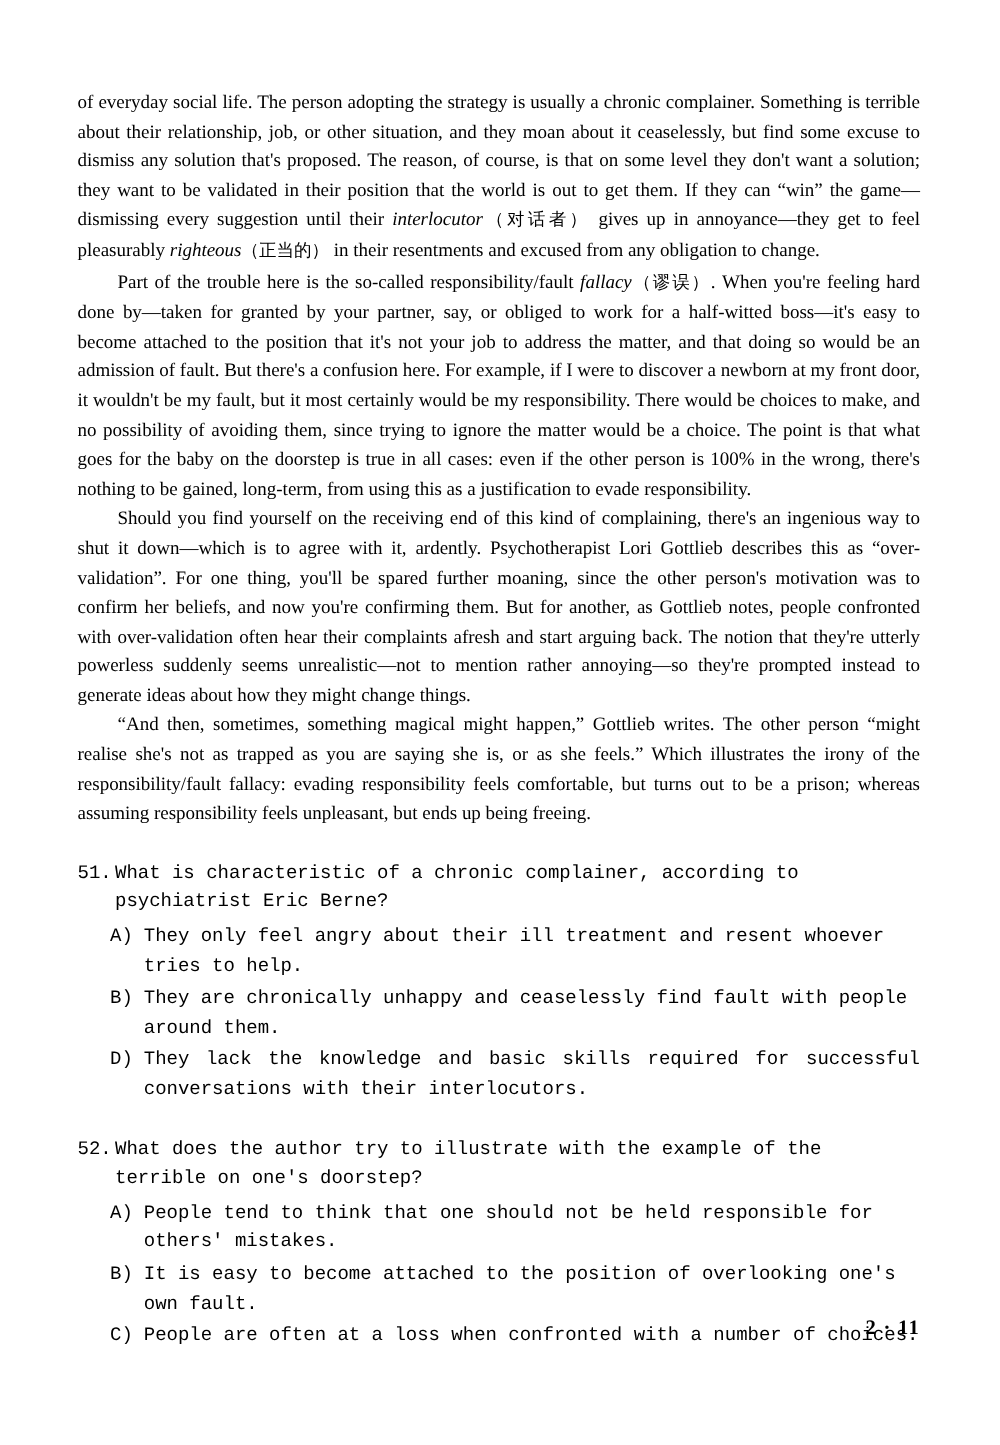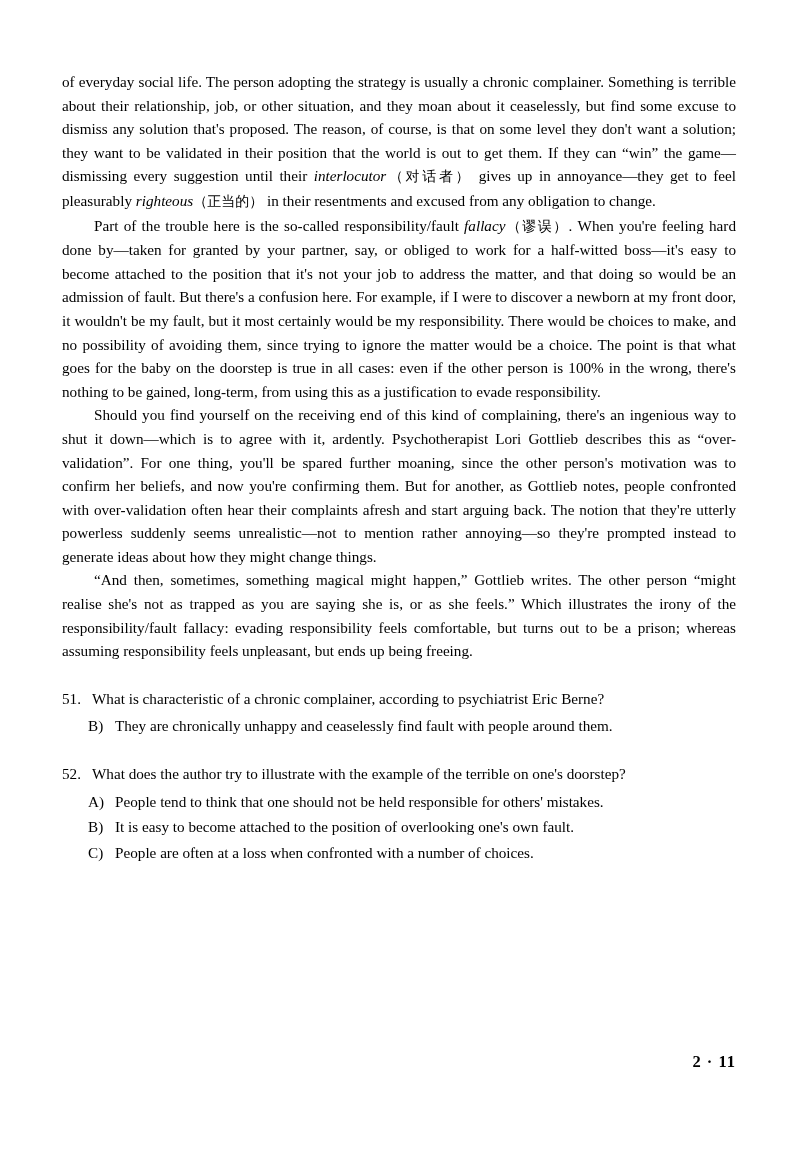--- a/index.html
+++ b/index.html
@@ -58,20 +58,21 @@
     font-style: normal;
     font-size: 14px;
   }
 
   
   .questions {
     margin-top: 24px;
   }
   .qblock {
     margin-bottom: 24px;
+    font-family: Liberation Mono, monospace;
   }
   .qblock:last-child {
     margin-bottom: 0;
   }
   .qstem {
     font-size: 15.2px;
     line-height: 23.6px;
     padding-left: 30px;
     text-indent: -30px;
     margin: 0 0 4px 0;
@@ -121,21 +122,23 @@
     <div id="passage-body">
         <p class="para"><span>of everyday social life. The person adopting the strategy is usually a chronic complainer. Something is terrible about their relationship, job, or other situation, and they moan about it ceaselessly, but find some excuse to dismiss any solution that's proposed. The reason, of course, is that on some level they don't want a solution; they want to be validated in their position that the world is out to get them. If they can “win” the game—dismissing every suggestion until their </span><span class="it">interlocutor</span><span class="cn">（对话者）</span><span> gives up in annoyance—they get to feel pleasurably </span><span class="it">righteous</span><span class="cn">（正当的）</span><span> in their resentments and excused from any obligation to change.</span></p>
         <p class="para indent"><span>Part of the trouble here is the so-called responsibility/fault </span><span class="it">fallacy</span><span class="cn">（谬误）</span><span>. When you're feeling hard done by—taken for granted by your partner, say, or obliged to work for a half-witted boss—it's easy to become attached to the position that it's not your job to address the matter, and that doing so would be an admission of fault. But there's a confusion here. For example, if I were to discover a newborn at my front door, it wouldn't be my fault, but it most certainly would be my responsibility. There would be choices to make, and no possibility of avoiding them, since trying to ignore the matter would be a choice. The point is that what goes for the baby on the doorstep is true in all cases: even if the other person is 100% in the wrong, there's nothing to be gained, long-term, from using this as a justification to evade responsibility.</span></p>
         <p class="para indent"><span>Should you find yourself on the receiving end of this kind of complaining, there's an ingenious way to shut it down—which is to agree with it, ardently. Psychotherapist Lori Gottlieb describes this as “over-validation”. For one thing, you'll be spared further moaning, since the other person's motivation was to confirm her beliefs, and now you're confirming them. But for another, as Gottlieb notes, people confronted with over-validation often hear their complaints afresh and start arguing back. The notion that they're utterly powerless suddenly seems unrealistic—not to mention rather annoying—so they're prompted instead to generate ideas about how they might change things.</span></p>
         <p class="para indent"><span>“And then, sometimes, something magical might happen,” Gottlieb writes. The other person “might realise she's not as trapped as you are saying she is, or as she feels.” Which illustrates the irony of the responsibility/fault fallacy: evading responsibility feels comfortable, but turns out to be a prison; whereas assuming responsibility feels unpleasant, but ends up being freeing.</span></p>
       </div>
 
     <div class="questions" id="question-list">
         <div class="qblock">
           <p class="qstem"><span class="qnum">51.</span><span>What is characteristic of a chronic complainer, according to psychiatrist Eric Berne?</span></p>
+          <p class="opt nojust"><span class="optlabel">A)</span><span>They only feel angry about their ill treatment and resent whoever tries to help.</span></p>
           <p class="opt nojust"><span class="optlabel">B)</span><span>They are chronically unhappy and ceaselessly find fault with people around them.</span></p>
+          <p class="opt"><span class="optlabel">D)</span><span>They lack the knowledge and basic skills required for successful conversations with their interlocutors.</span></p>
         </div>
         <div class="qblock">
           <p class="qstem"><span class="qnum">52.</span><span>What does the author try to illustrate with the example of the terrible on one's doorstep?</span></p>
           <p class="opt nojust"><span class="optlabel">A)</span><span>People tend to think that one should not be held responsible for others' mistakes.</span></p>
           <p class="opt nojust"><span class="optlabel">B)</span><span>It is easy to become attached to the position of overlooking one's own fault.</span></p>
           <p class="opt nojust"><span class="optlabel">C)</span><span>People are often at a loss when confronted with a number of choices.</span></p>
         </div>
       </div>
 
   </div>

